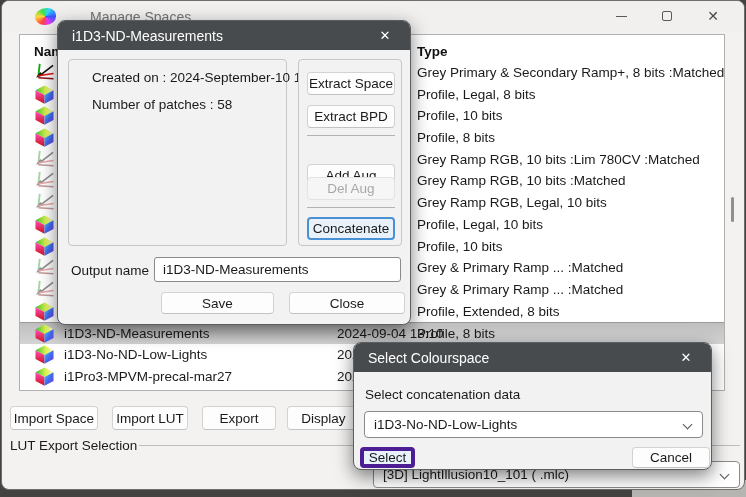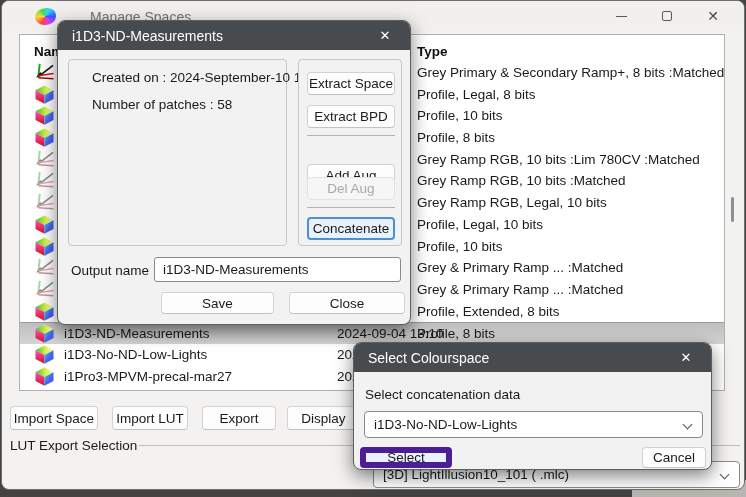--- a/index.html
+++ b/index.html
@@ -104,22 +104,22 @@
     background:#fff; border:1px solid #8a8a8a; border-radius:3px; font-size:13.5px;
     display:flex; align-items:center; padding-left:8px; }
   .dlg-foot-btn { position:absolute; top:271px; height:22px; }
   .fb-save { left:103px; width:113px; }
   .fb-close { left:231px; width:116px; }
 
   .dlg-colour { left:353px; top:342px; width:359px; height:128px; z-index:20; }
   .cs-label { position:absolute; left:11px; top:44px; font-size:13.5px; }
   .cs-combo { left:10px; top:68px; width:339px; }
   .cs-btn { position:absolute; top:104px; height:21px; }
-  .cs-select { left:6px; width:92px; background:#e9f2fb; border:6px solid #4c1d95; }
-  .cs-cancel { left:288px; width:64px; }
+  .cs-select { left:6px; width:55px; background:#e9f2fb; border:4px solid #4c1d95; }
+  .cs-cancel { left:278px; width:78px; }
 
   [data-interactable="true"] { cursor:default; }
 </style>
 </head>
 <body>
 
 <svg width="0" height="0" style="position:absolute" data-interactable="false">
   <defs>
     <linearGradient id="cubeTop" x1="0" y1="0" x2="1" y2="0">
       <stop offset="0" stop-color="#2fbf2f"></stop>

